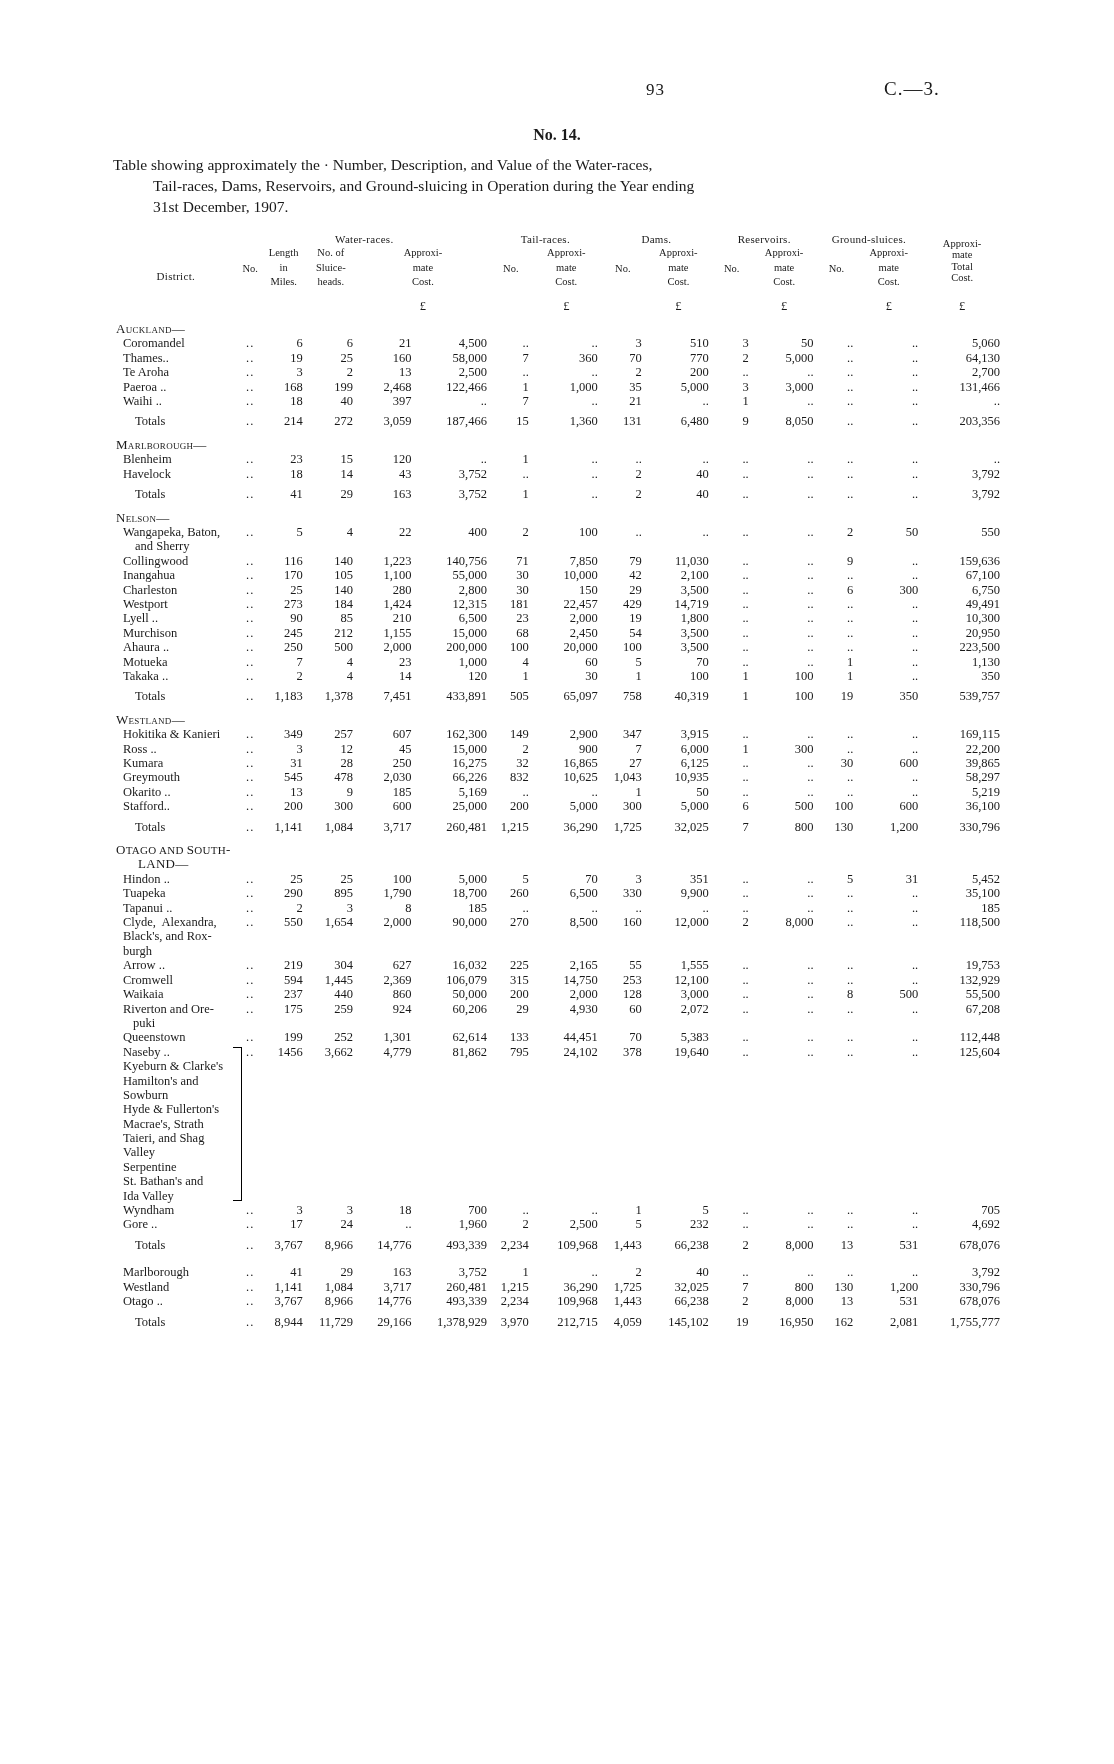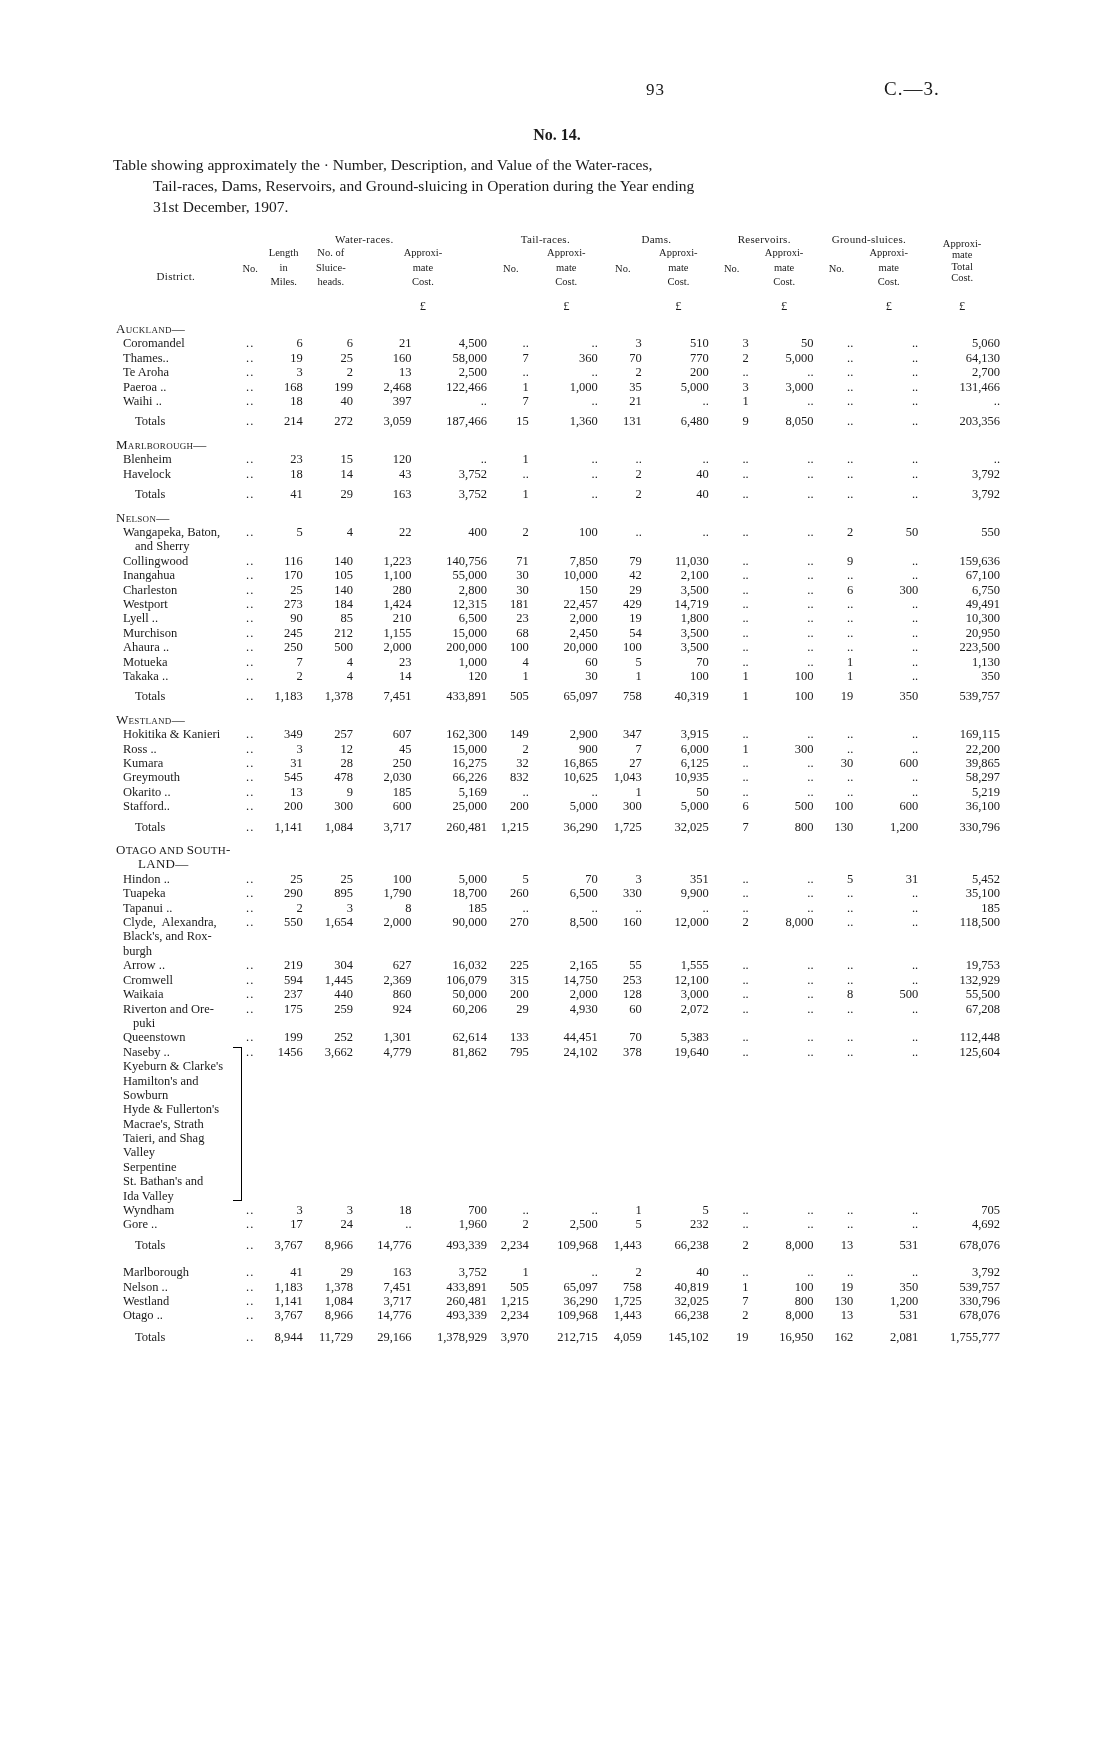--- a/index.html
+++ b/index.html
@@ -1279,37 +1279,20 @@
             <td class="num">..</td>
             <td class="num vl">2</td>
             <td class="num">40</td>
             <td class="num vl">..</td>
             <td class="num">..</td>
             <td class="num vl">..</td>
             <td class="num">..</td>
             <td class="num vl vr">3,792</td>
           </tr>
           <tr>
-            <td class="lft vl indent1">Nelson ..</td>
-            <td class="ctr dots">..</td>
-            <td class="num vl">1,183</td>
-            <td class="num">1,378</td>
-            <td class="num">7,451</td>
-            <td class="num">433,891</td>
-            <td class="num vl">505</td>
-            <td class="num">65,097</td>
-            <td class="num vl">758</td>
-            <td class="num">40,819</td>
-            <td class="num vl">1</td>
-            <td class="num">100</td>
-            <td class="num vl">19</td>
-            <td class="num">350</td>
-            <td class="num vl vr">539,757</td>
-          </tr>
-          <tr>
             <td class="lft vl indent1">Westland</td>
             <td class="ctr dots">..</td>
             <td class="num vl">1,141</td>
             <td class="num">1,084</td>
             <td class="num">3,717</td>
             <td class="num">260,481</td>
             <td class="num vl">1,215</td>
             <td class="num">36,290</td>
             <td class="num vl">1,725</td>
             <td class="num">32,025</td>

